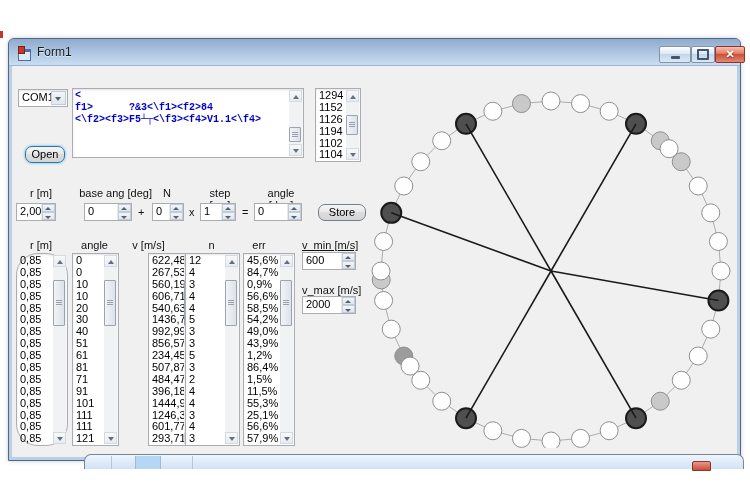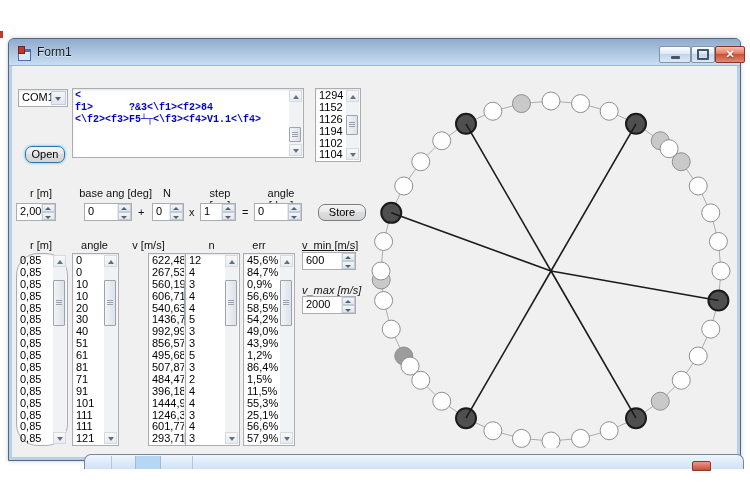--- a/index.html
+++ b/index.html
@@ -256,21 +256,21 @@
         <div class="listbox" style="left: 116px; top: 187px; width: 49px; height: 191px; margin-left: 20px;">
           <div class="rows">
             <div class="row">622,48</div>
             <div class="row">267,53</div>
             <div class="row">560,19</div>
             <div class="row">606,71</div>
             <div class="row">540,63</div>
             <div class="row">1436,7</div>
             <div class="row">992,99</div>
             <div class="row">856,57</div>
-            <div class="row">495,68</div>
+            <div class="row">234,45</div>
             <div class="row">507,87</div>
             <div class="row">484,47</div>
             <div class="row">396,18</div>
             <div class="row">1444,9</div>
             <div class="row">1246,3</div>
             <div class="row">601,77</div>
             <div class="row">293,71</div>
           </div>
           <div class="sb">
             <div class="up"></div>
@@ -333,21 +333,21 @@
       </div>
 
     <span class="lbl" style="left:290px;top:173px;text-decoration:underline;">v_min [m/s]</span>
     <div class="spin" style="left:290px;top:186px;width:52px;">
         <span class="val">600</span>
         <span class="ud">
           <span class="u"></span>
           <span class="d"></span>
         </span>
       </div>
-    <span class="lbl" style="left:290px;top:218px;font-style:italic;">v_max [m/s]</span>
+    <span class="lbl" style="left:290px;top:218px;">v_max [m/s]</span>
     <div class="spin" style="left:290px;top:230px;width:52px;">
         <span class="val">2000</span>
         <span class="ud">
           <span class="u"></span>
           <span class="d"></span>
         </span>
       </div>
 
     <svg id="diagram" style="left:350px;top:10px;" width="375" height="372">
         <line x1="359" y1="195" x2="356.4173180120754" y2="165.47980979662185" stroke="#adadad" stroke-width="1"></line>

